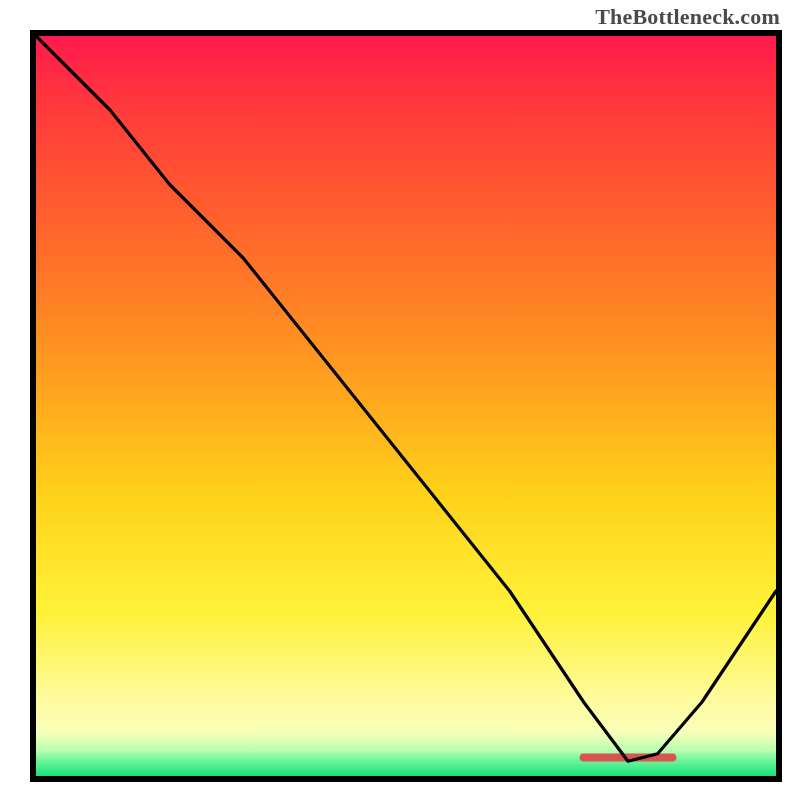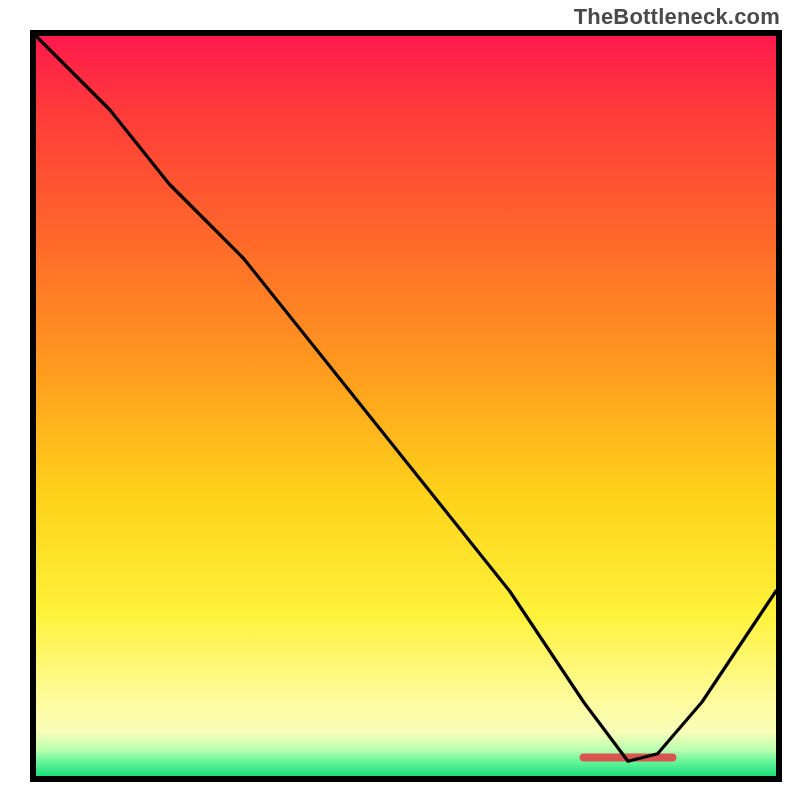--- a/index.html
+++ b/index.html
@@ -17,20 +17,21 @@
     height: 800px;
   }
   .watermark {
     position: absolute;
     top: 4px;
     right: 20px;
     font-size: 22px;
     font-weight: 600;
     color: #4a4a4a;
     letter-spacing: 0.2px;
+    font-family: Liberation Serif, serif;
   }
   .plot-frame {
     position: absolute;
     left: 30px;
     top: 30px;
     width: 740px;
     height: 740px;
     border: 6px solid #000;
     box-sizing: content-box;
   }

